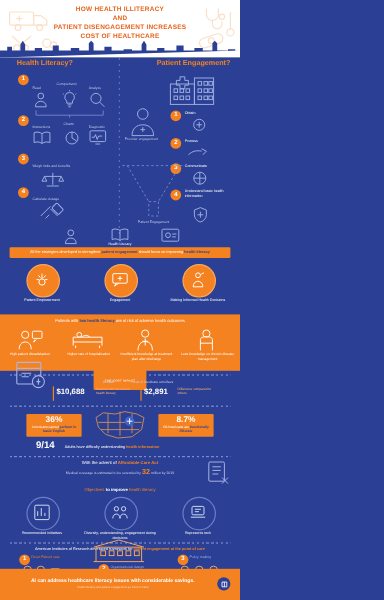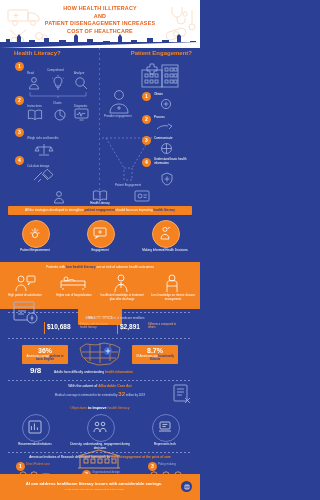--- a/index.html
+++ b/index.html
@@ -439,21 +439,21 @@
     </div>
   </div>
 
   <div class="pill" style="left:132px;top:345px;width:46px;">
     <div class="bignum">8.7%</div>
     <div class="pilltxt">
       <span>Of Americans are </span><b>functionally illiterate</b>
     </div>
   </div>
 
-  <div class="ratio" style="left:30px;top:366px;">9/8</div>
+  <div class="ratio" style="left:30px;top:366px;">9/14</div>
   <div class="ratiotxt" style="left:54px;top:370px;width:130px;">
     <span>Adults have difficulty understanding </span><b>health information</b>
   </div>
   <div class="dotline" style="top:380px;"></div>
 
   <div class="aca" style="top:384px;">
     <span>With the advent of </span><b>Affordable Care Act</b>
   </div>
   <div class="acasub" style="top:392px;">
     <span>Medical coverage is estimated to be extended by </span><span class="big">32</span><span> million by 2019</span>

